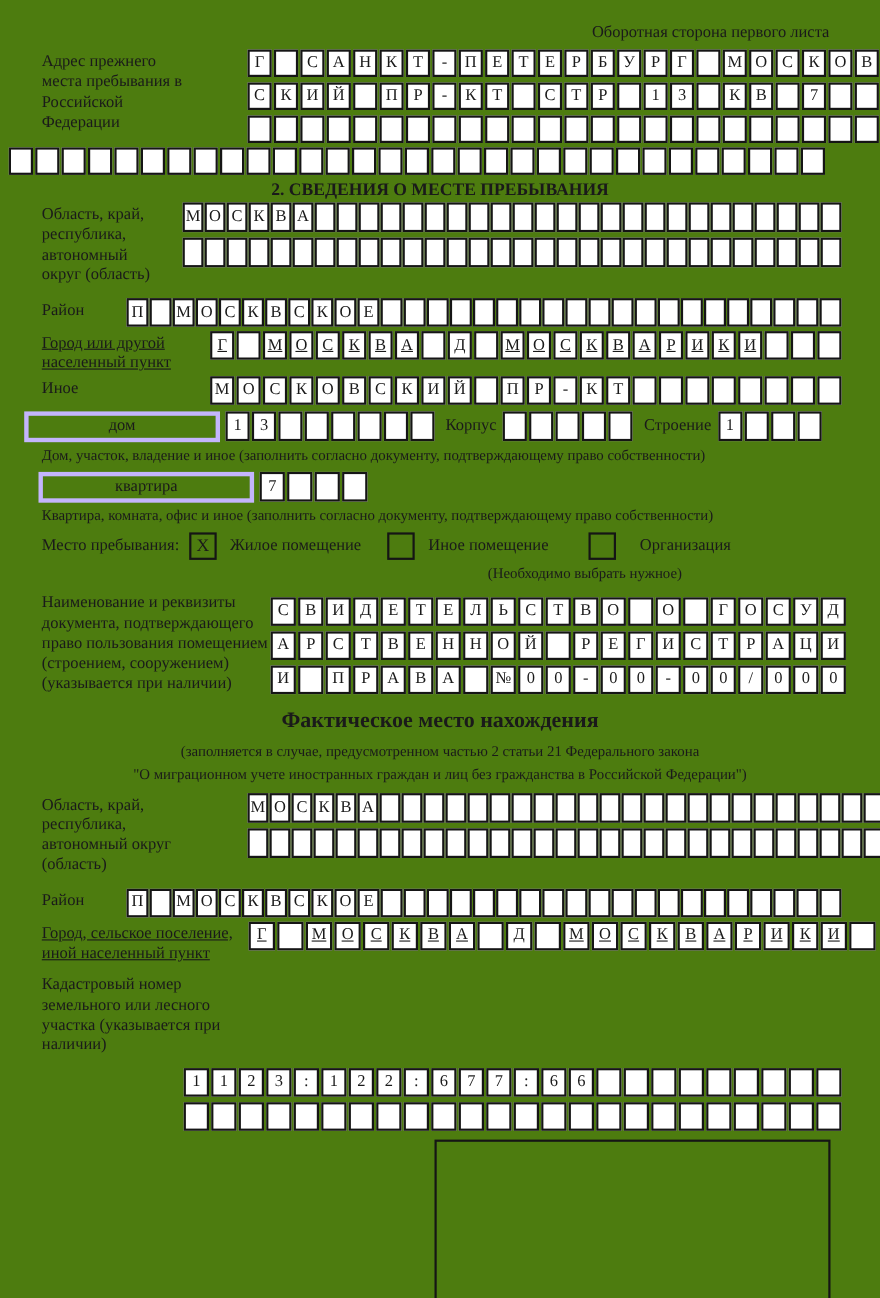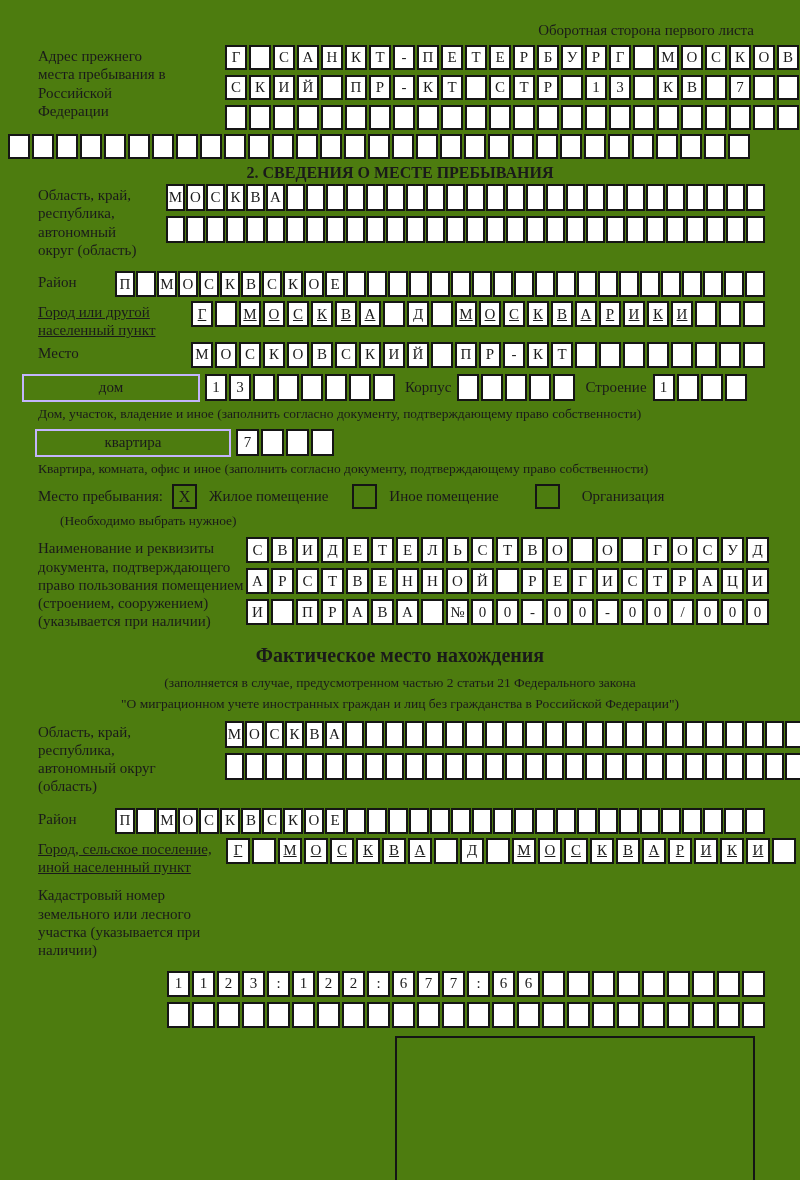--- a/index.html
+++ b/index.html
@@ -29,35 +29,35 @@
   .h25 .cell { height:25px; } .h26 .cell { height:26px; } .h27 .cell { height:27px; }
   .cw22 .cell { width:22px; } .cw19 .cell { width:19px; } .cw20 .cell { width:20px; }
   .cw23 .cell { width:23px; } .cw24 .cell { width:24px; }
 
   .fullrow { margin:4px 0 0 8px; }
   .note { font-size:13.5px; line-height:1.32; }
   .note.center { text-align:center; margin-top:3px; }
   .h2 { text-align:center; font-weight:bold; font-size:16px; margin-top:5px; }
 
   .houserow { display:flex; align-items:center; margin:6px 35px 0 22px; }
-  .labelbox { border:2px solid #c4b5fd; height:28px; display:flex; align-items:center;
+  .labelbox { border:4px solid #c4b5fd; height:28px; display:flex; align-items:center;
               justify-content:center; font-size:15px; flex-shrink:0; }
   .dombox { width:178px; margin-right:5px; }
   .kvbox  { width:196px; margin-right:5px; }
   .inline-label { font-size:15px; margin:0 6px 0 10px; white-space:nowrap; }
   .note.indent { margin:3px 35px 0 38px; }
 
   .stayrow { display:flex; align-items:center; margin:7px 35px 0 38px; }
   .stayrow .slabel { font-size:15px; white-space:nowrap; }
   .checkbox { width:25px; height:25px; border:2px solid #151515; margin:0 12px 0 9px;
               display:flex; align-items:center; justify-content:center;
               font-size:16px; flex-shrink:0; }
-  .staynote { text-align:left; width:560px; margin:3px 0 0 60px; }
-
-  .docfield { margin-top:7px; }
+  .staynote { text-align:right; width:560px; margin:3px 0 0 60px; }
+
+  .docfield { margin-top:7px;align-items:flex-end; }
 
   .fact-title { text-align:center; font-weight:bold; font-size:20px; margin-top:13px; }
   .fact-note { text-align:center; font-size:13.5px; line-height:1.55; margin-top:6px; }
 
   .cad .gridcol { margin-top:11px; }
 
   .stampbox { margin:8px 0 0 395px; width:360px; height:176px; border:2px solid #151515; }
   .stampnote { margin:6px 0 0 383px; width:385px; text-align:center;
                font-size:14.5px; line-height:1.48; }
 
@@ -325,21 +325,21 @@
           <div class="cell">К</div>
           <div class="cell">И</div>
           <div class="cell"></div>
           <div class="cell"></div>
           <div class="cell"></div>
         </div>
     </div>
   </div>
 
   <div class="field mt2">
-    <div class="flabel w60">Место</div>
+    <div class="flabel w60">Иное</div>
     <div class="gridcol">
       <div class="cells cw22 h26">
           <div class="cell">М</div>
           <div class="cell">О</div>
           <div class="cell">С</div>
           <div class="cell">К</div>
           <div class="cell">О</div>
           <div class="cell">В</div>
           <div class="cell">С</div>
           <div class="cell">К</div>

